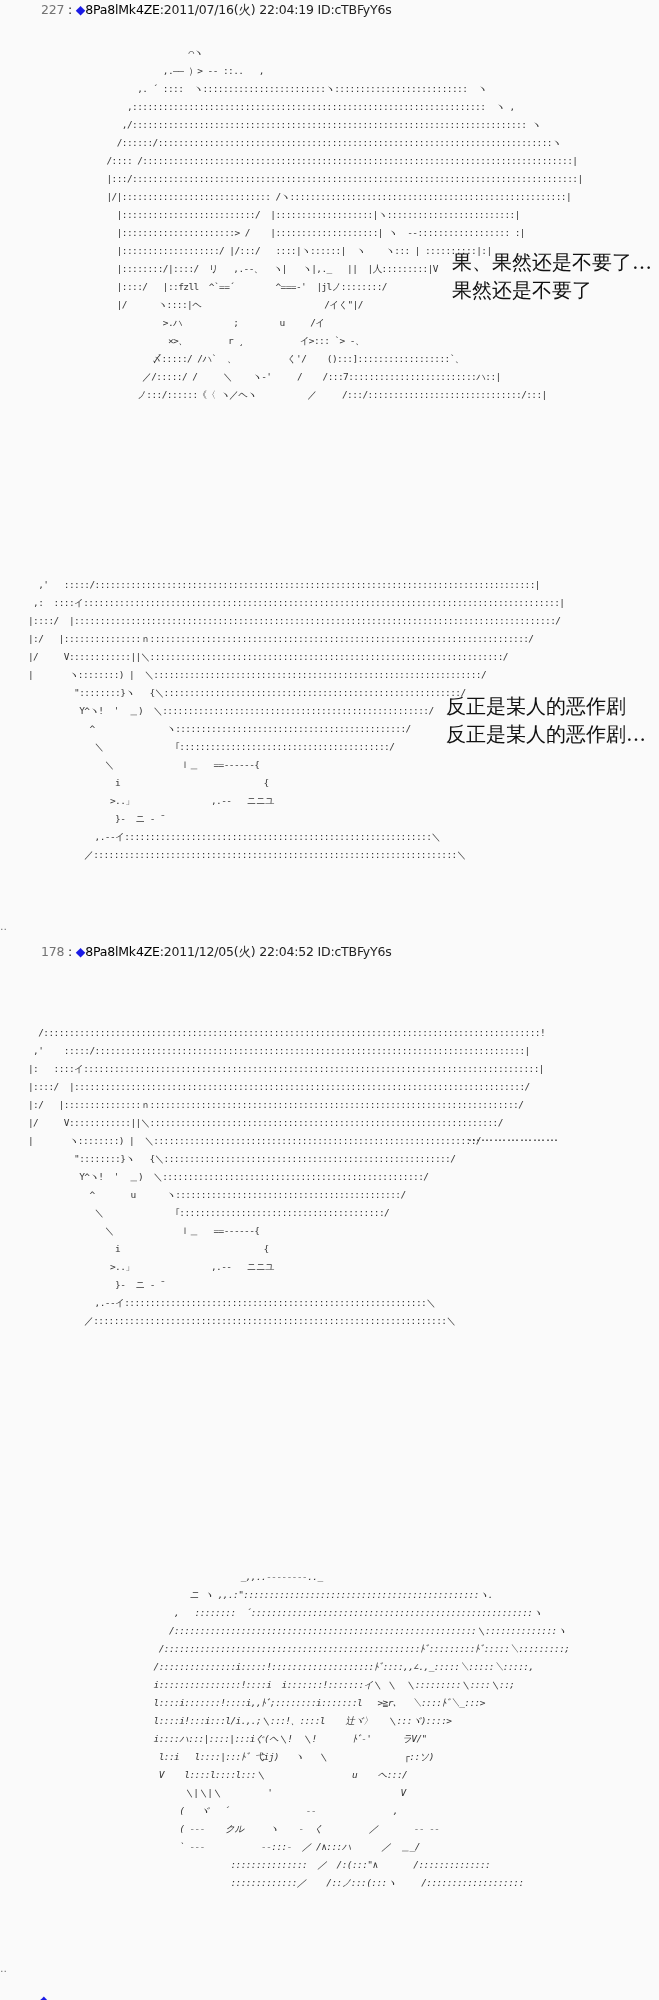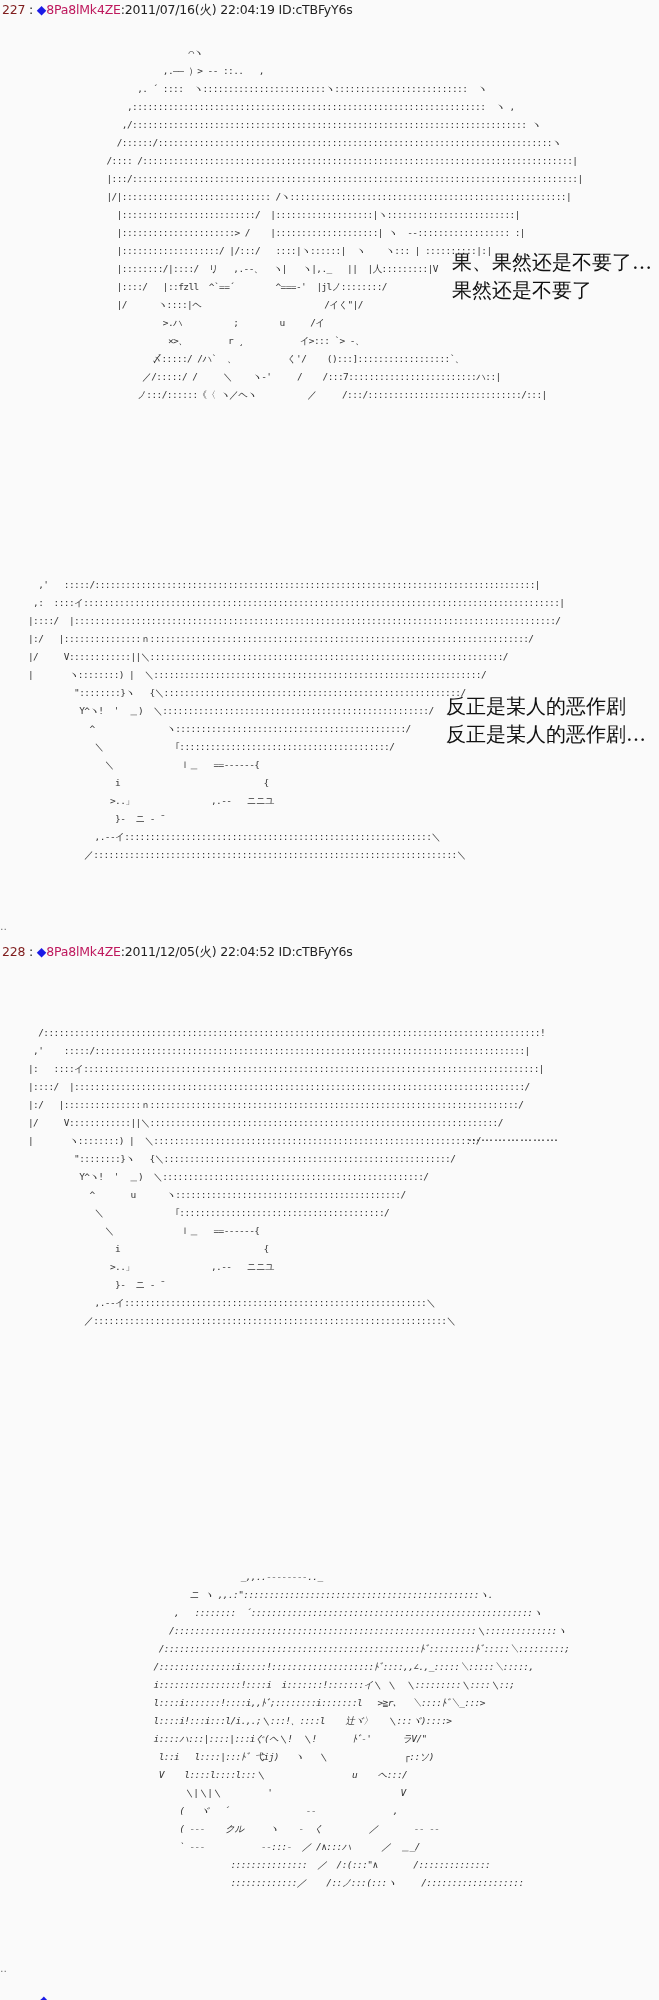--- a/index.html
+++ b/index.html
@@ -5,22 +5,22 @@
   html, body { margin: 0; padding: 0; }
   body {
     width: 659px; height: 2000px; overflow: hidden;
     background: #fafafa; position: relative;
     font-family: "DejaVu Sans", sans-serif; color: #111;
   }
   .post-header {
     position: absolute; left: 2px; font-size: 12.5px; white-space: nowrap;
     color: #222; letter-spacing: -0.2px;
   }
-  .post-header .num { color: #7f1d1d; }
-  .post-header .trip { color: #be185d; }
+  .post-header .num { color: #737373; margin-left: 39px; }
+  .post-header .trip { color: #000000; }
   .post-header .diamond { color: #1a1ae6; }
   .art {
     position: absolute; margin: 0;
     font-family: "DejaVu Sans Mono", monospace;
     font-size: 9.5px; line-height: 18px; white-space: pre;
     color: #333; letter-spacing: -0.6px;
   }
   .dialog {
     position: absolute; font-family: "DejaVu Serif", serif;
     font-size: 20px; line-height: 28px; color: #111; white-space: nowrap;
@@ -79,21 +79,21 @@
              ,.-‐イ::::::::::::::::::::::::::::::::::::::::::::::::::::::::::::＼
            ／:::::::::::::::::::::::::::::::::::::::::::::::::::::::::::::::::::::::＼</pre>
 <div class="dialog" style="left:438px; top:692px;margin-left:8px;">
   <div>反正是某人的恶作剧</div>
   <div>反正是某人的恶作剧…</div>
 </div>
 
 <div class="frag" style="left:0; top:920px;">..</div>
 
 <div class="post-header" style="top:944px;">
-  <span class="num">228</span><span> : </span><span class="diamond">◆</span><span class="trip">8Pa8lMk4ZE</span><span>:2011/12/05(火) 22:04:52 ID:cTBFyY6s</span>
+  <span class="num">178</span><span> : </span><span class="diamond">◆</span><span class="trip">8Pa8lMk4ZE</span><span>:2011/12/05(火) 22:04:52 ID:cTBFyY6s</span>
 </div>
 
 <pre class="art" style="left:28px; top:1024px;">  /:::::::::::::::::::::::::::::::::::::::::::::::::::::::::::::::::::::::::::::::::::::::::::::::::!
  ,'    :::::/::::::::::::::::::::::::::::::::::::::::::::::::::::::::::::::::::::::::::::::::::::|
 |:   ::::イ:::::::::::::::::::::::::::::::::::::::::::::::::::::::::::::::::::::::::::::::::::::::::|
 |::::/  |::::::::::::::::::::::::::::::::::::::::::::::::::::::::::::::::::::::::::::::::::::::::/
 |:/   |:::::::::::::::ｎ::::::::::::::::::::::::::::::::::::::::::::::::::::::::::::::::::::::::/
 |/     V::::::::::::||＼::::::::::::::::::::::::::::::::::::::::::::::::::::::::::::::::::::/
 |       ヽ::::::::) |  ＼:::::::::::::::::::::::::::::::::::::::::::::::::::::::::::::::/
          "::::::::}ヽ   {＼::::::::::::::::::::::::::::::::::::::::::::::::::::::::/

